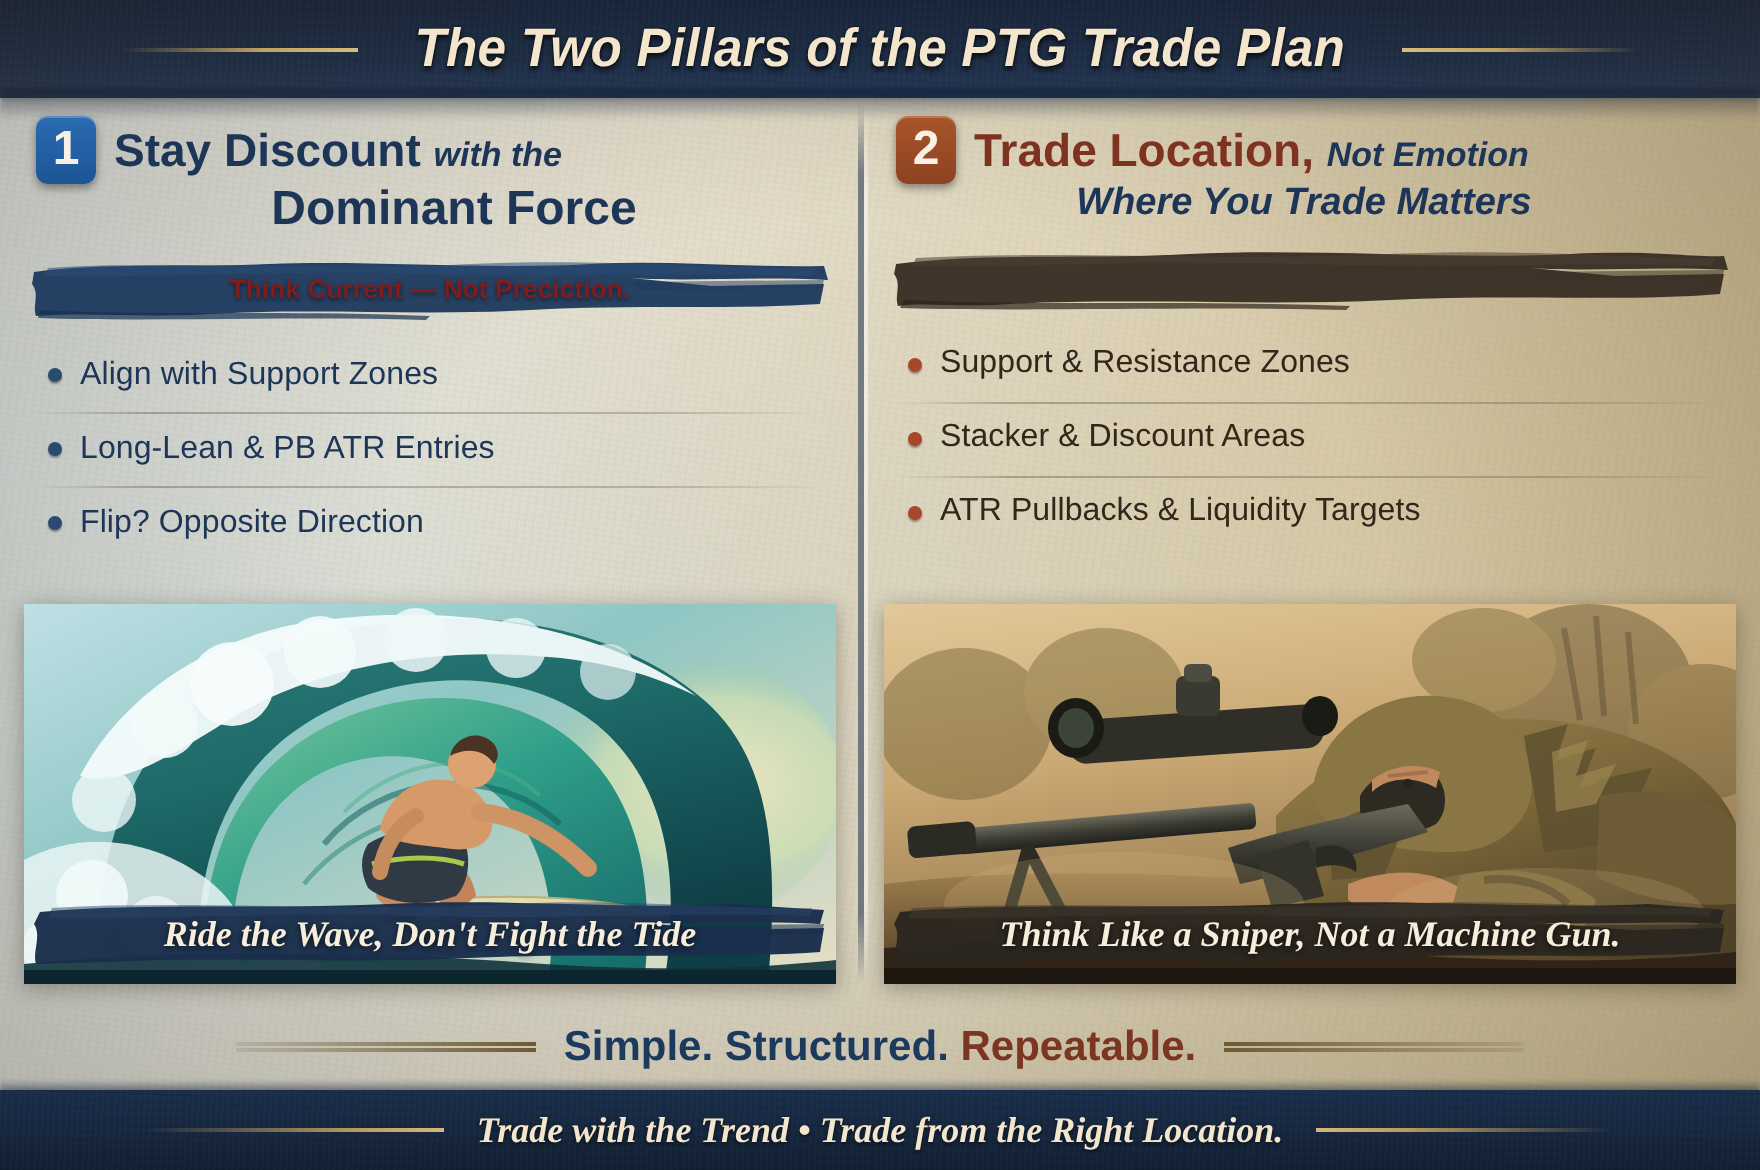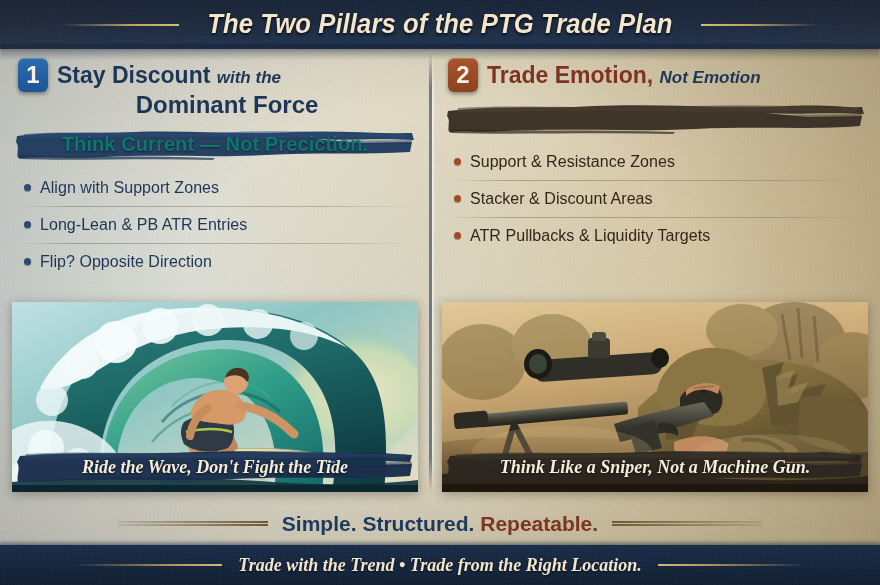--- a/index.html
+++ b/index.html
@@ -102,21 +102,21 @@
 
   
   .brush {
     position:relative; margin:9px 14px 0 14px; height:34px;
     display:flex; align-items:center; justify-content:center;
     z-index:3;
   }
   .brush-bg { position:absolute; inset:0; }
   .brush-bg svg { width:100%; height:100%; display:block; }
   .brush-label {
-    position:relative; font-size:20px; font-weight:700; color:#0f766e;
+    position:relative; font-size:13px; font-weight:700; color:#7f1d1d;
     letter-spacing:.1px; text-shadow:0 1px 2px rgba(0,0,0,.55); white-space:nowrap;
   }
 
   
   .bullets { position:relative; margin:8px 20px 0 24px; z-index:3; }
   .bullet-row {
     position:relative; display:flex; align-items:center; gap:9px;
     height:37px;
   }
   .bullet-row + .bullet-row::before {
@@ -369,24 +369,25 @@
         <span class="caption-text">Ride the Wave, Don't Fight the Tide</span>
       </div>
     </div>
 
     <div class="col col-right right">
 
       <div class="head-block">
         <div class="head-line1">
           <div class="num-badge badge-2">2</div>
           <div class="head-text">
-            <span class="lead-rust">Trade Emotion,</span>
+            <span class="lead-rust">Trade Location,</span>
             <span class="sub-ital">Not Emotion</span>
           </div>
         </div>
+        <div class="head-line2 ital">Where You Trade Matters</div>
       </div>
 
       <div class="brush">
         <div class="brush-bg">
           <svg viewBox="0 0 420 34" preserveAspectRatio="none">
             <path d="M4,10 C50,4 100,8 150,5 C210,2 280,8 340,5 C380,3 404,7 416,6
                      L418,13 C380,11 350,14 320,12 L362,16 L416,15 L414,25
                      C370,29 310,25 250,28 C190,31 120,27 60,30 C36,32 18,29 5,31
                      C3,26 7,20 3,15 Z" fill="#3a3026" opacity="0.97"></path>
             <path d="M14,7 C80,3 170,9 250,5 C320,2 380,8 412,7 L410,11

